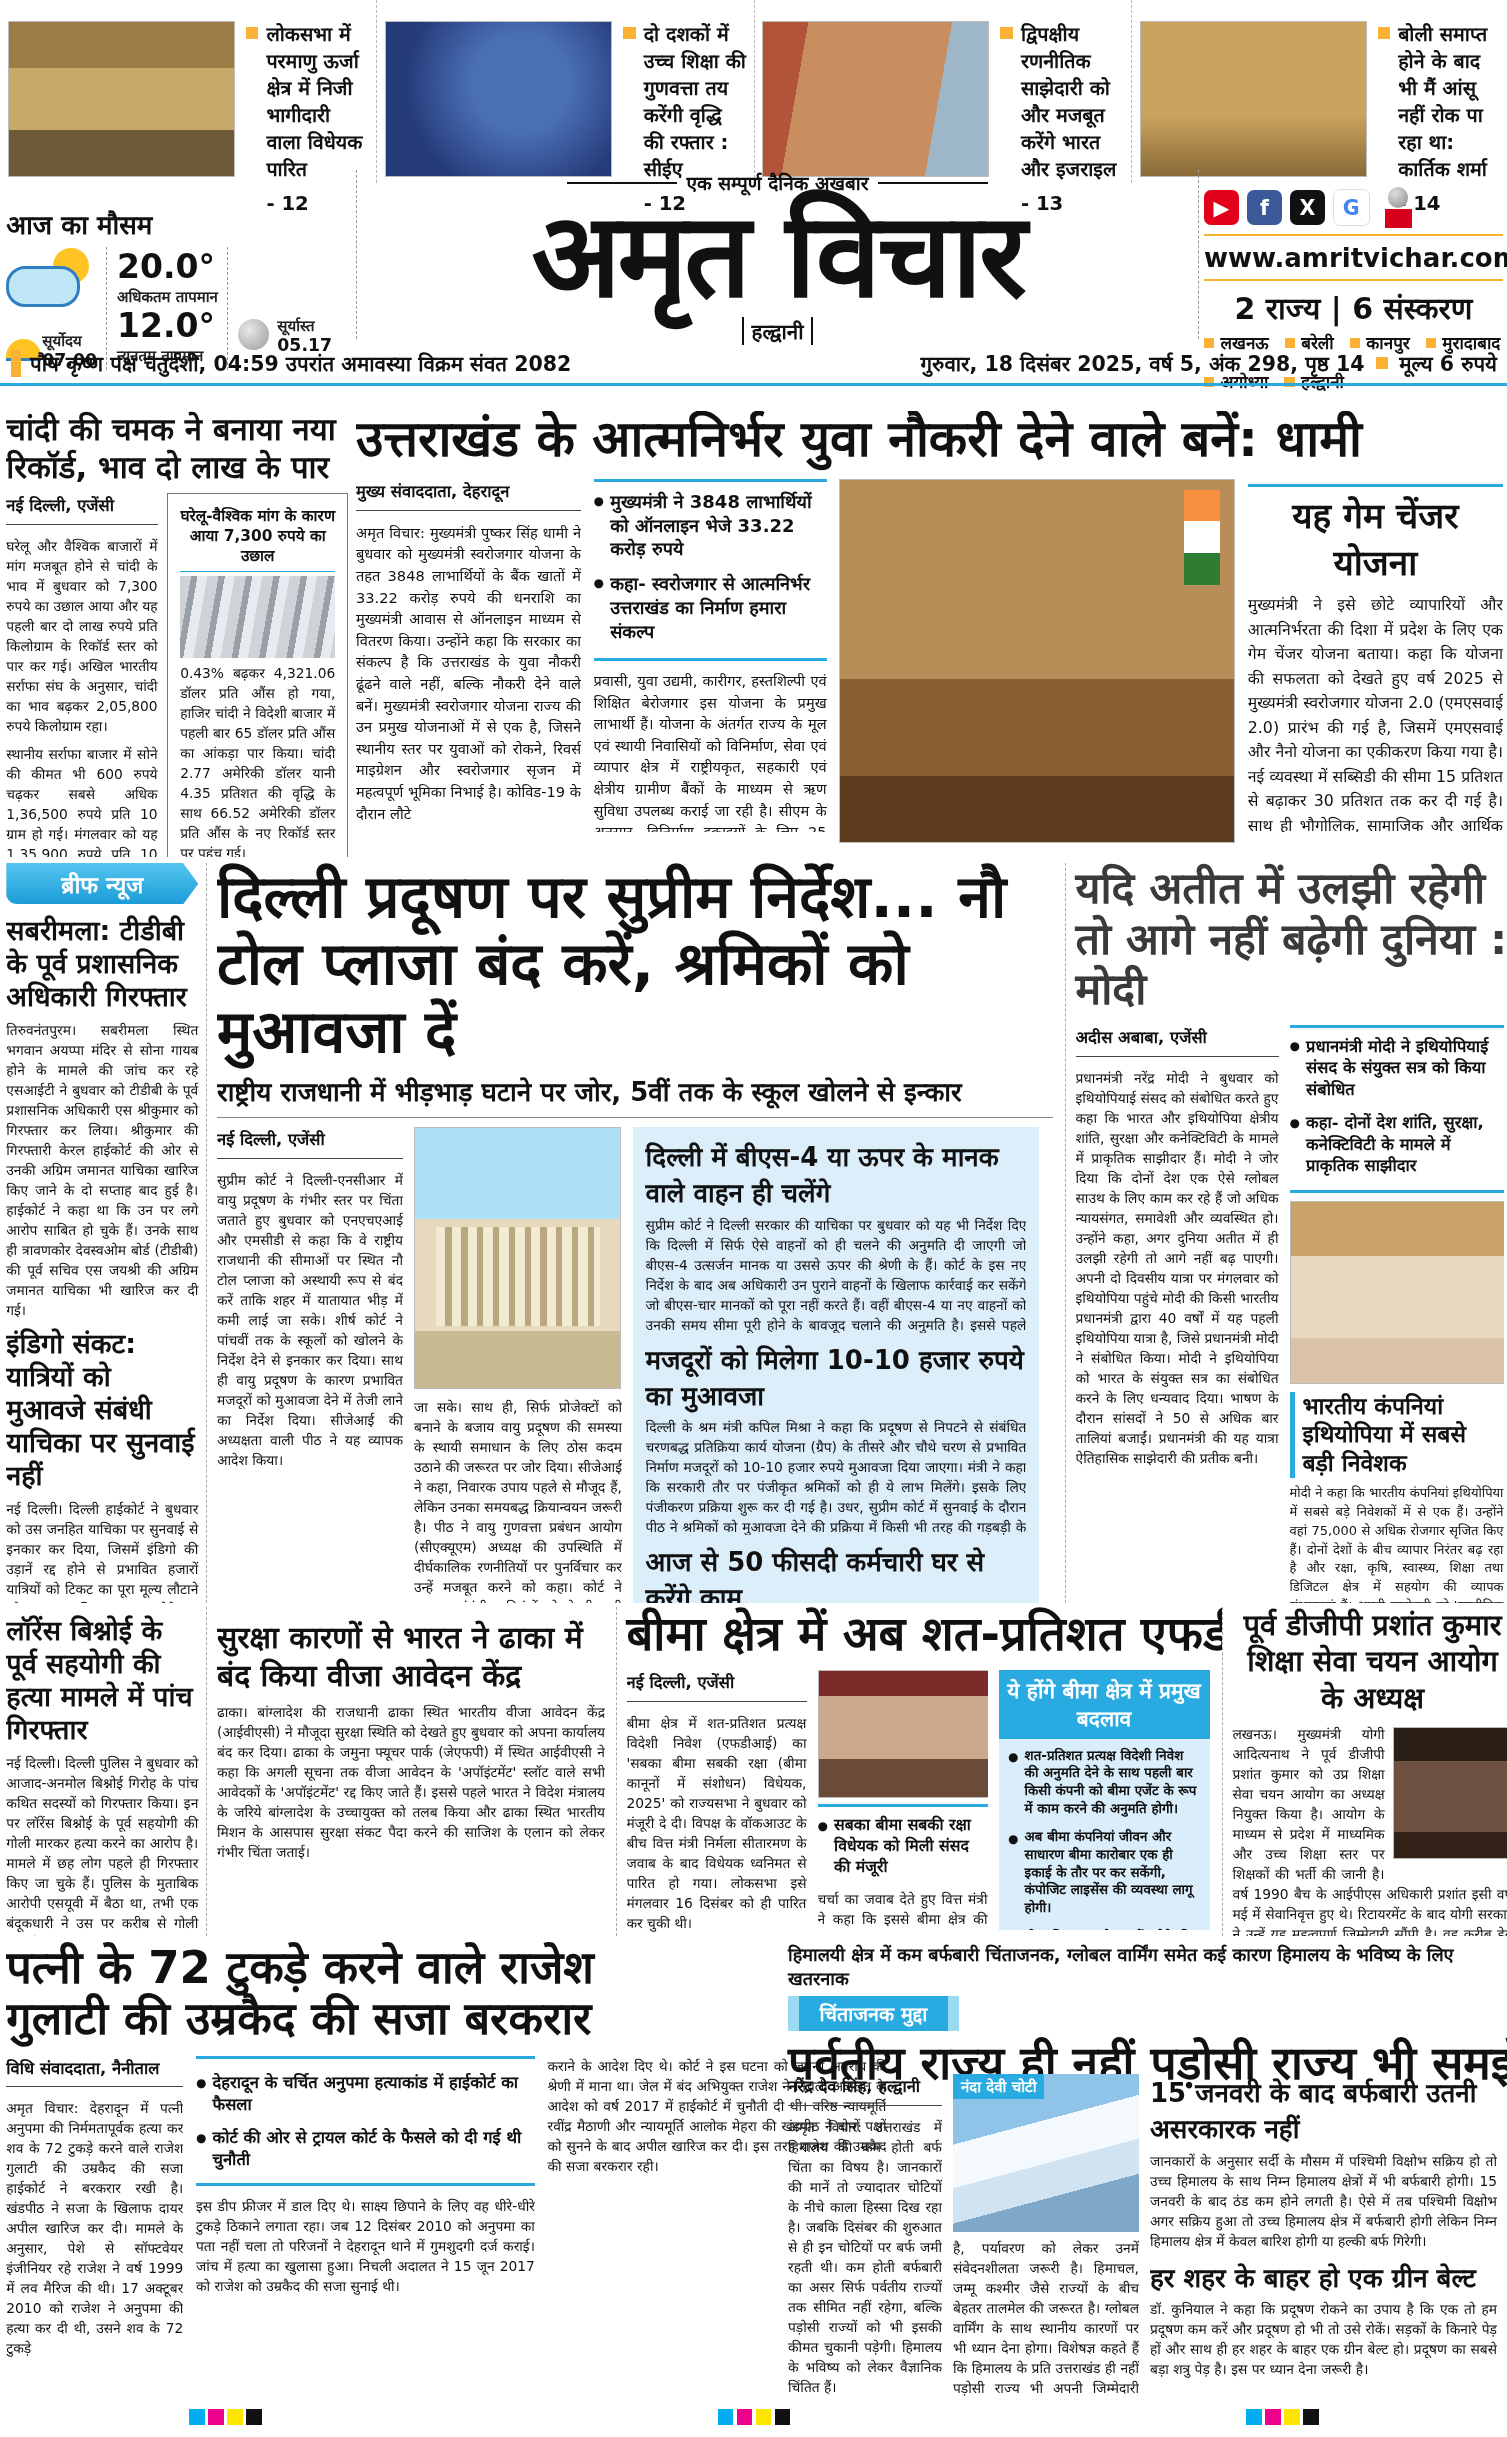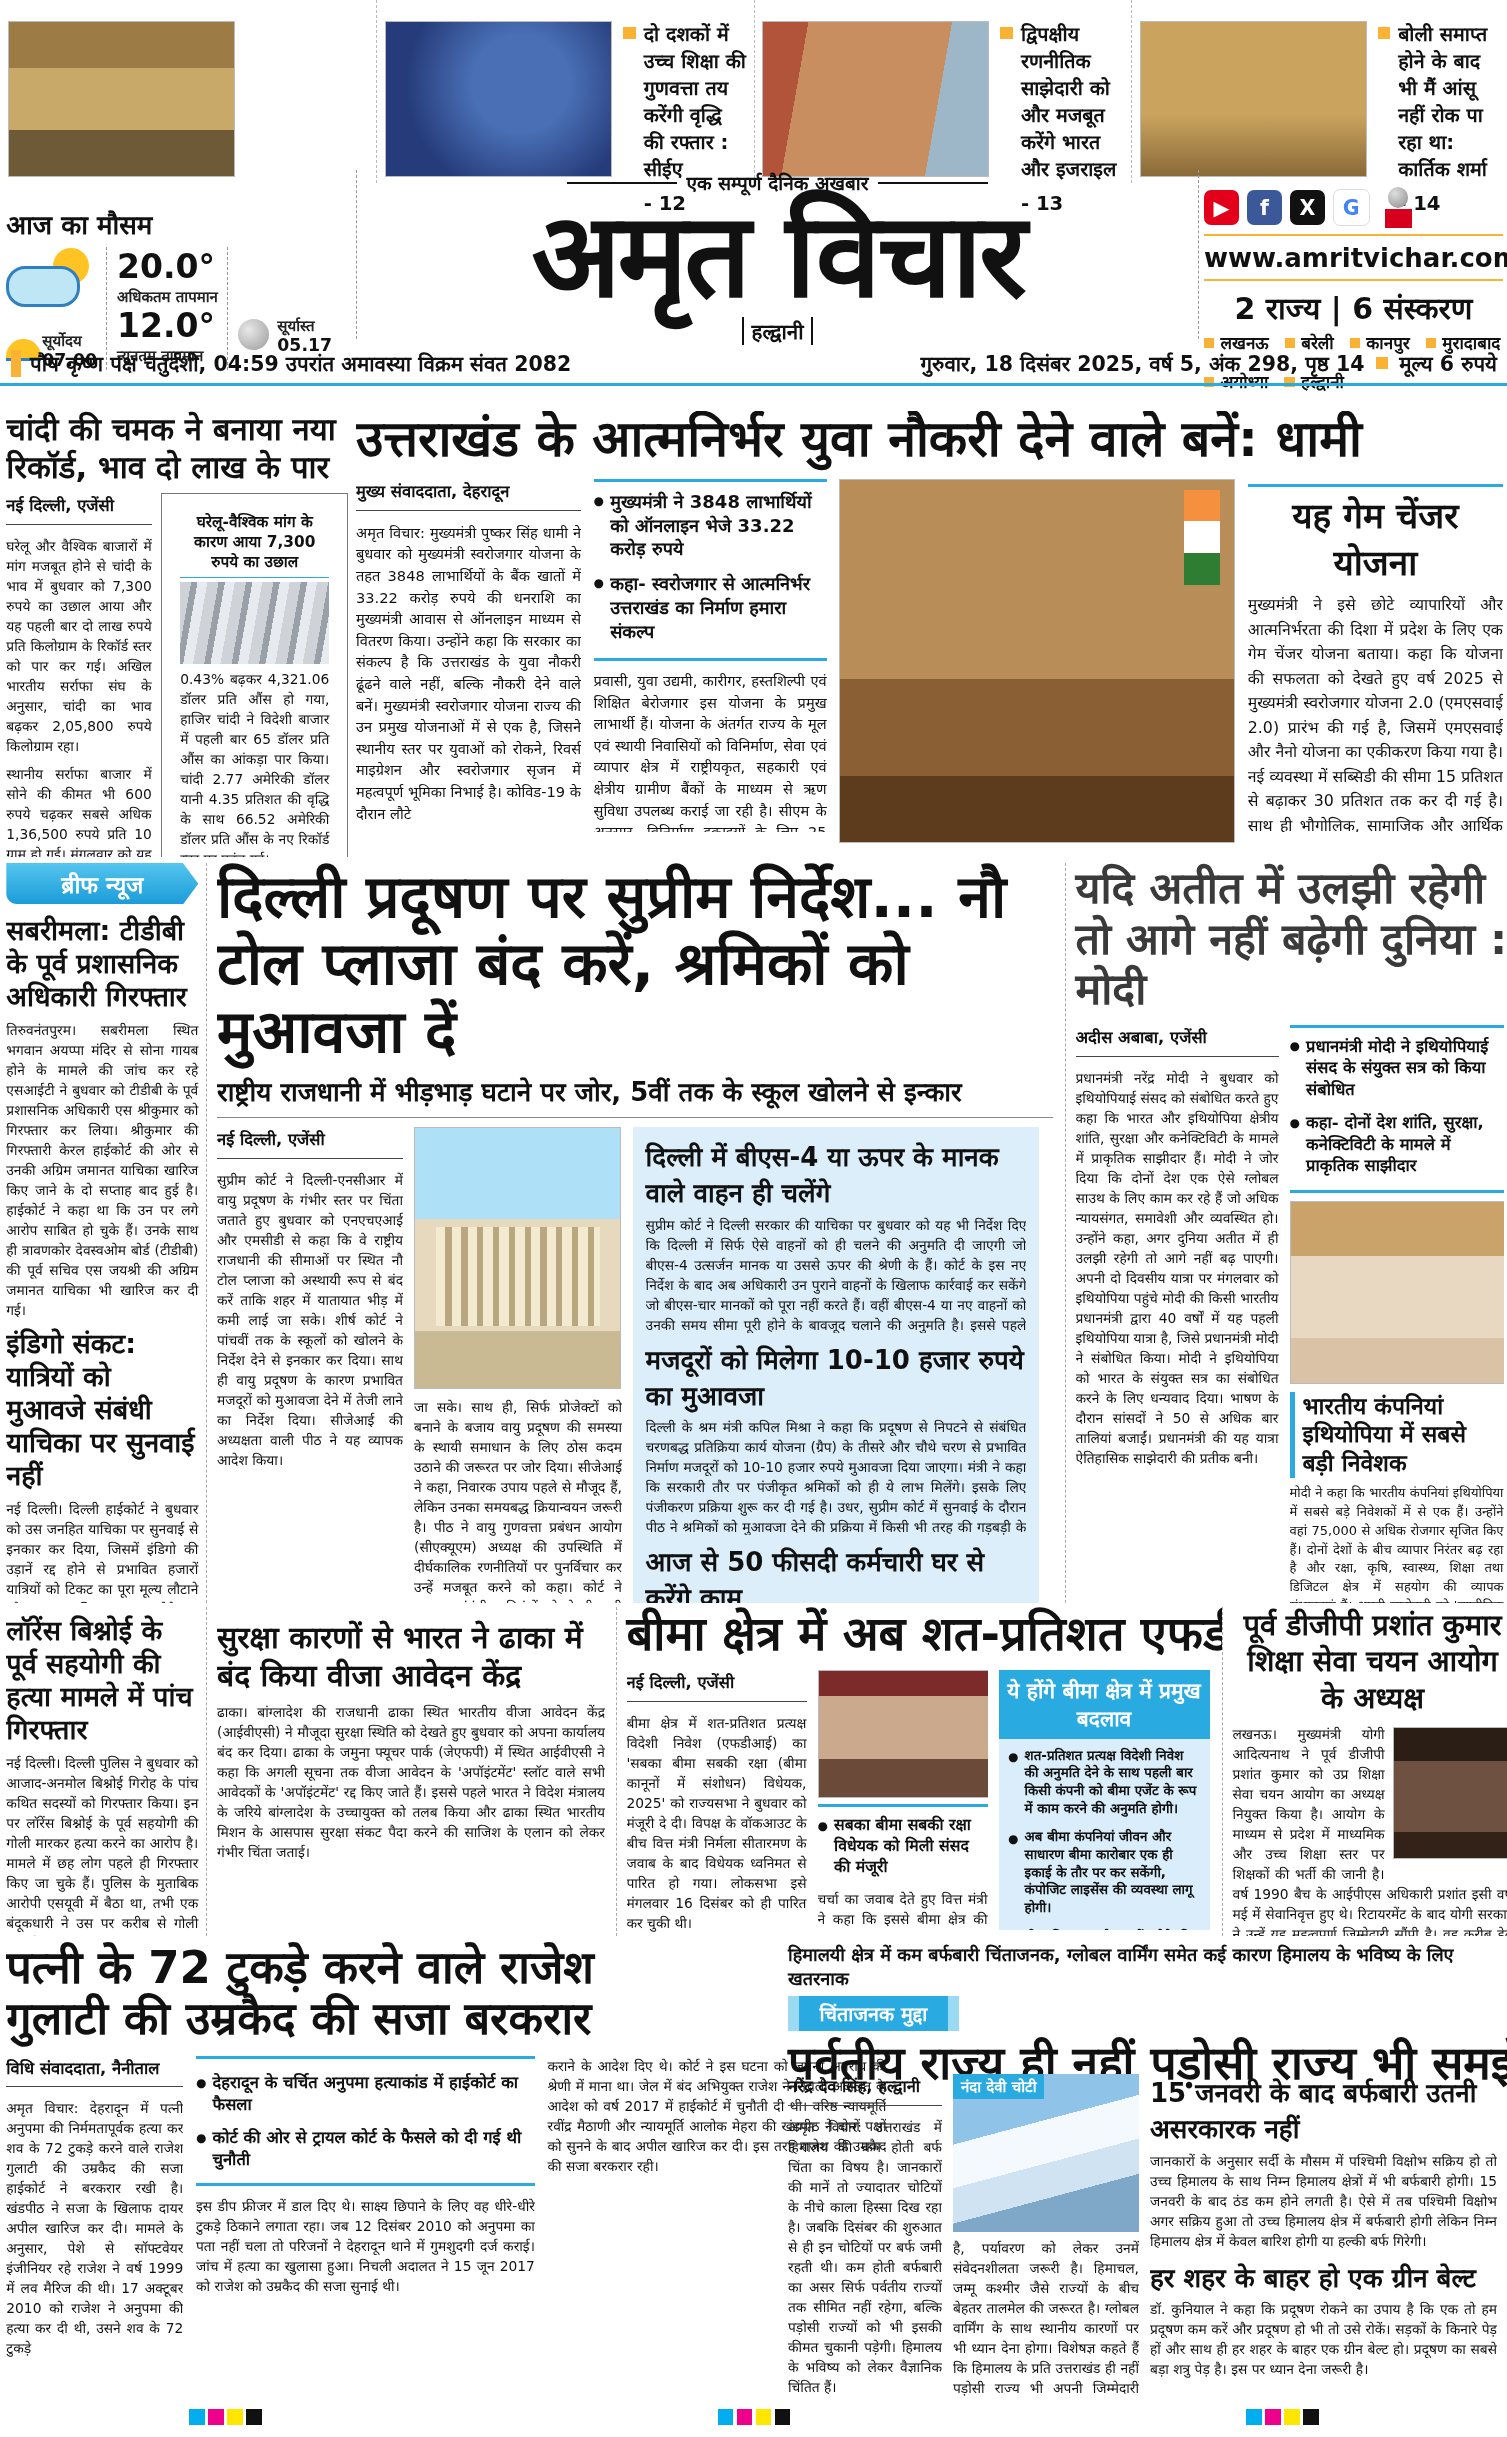--- a/index.html
+++ b/index.html
@@ -57,21 +57,21 @@
   .dl-left{display:flex;align-items:center;gap:9.5px;}
   .dl-bar{width:9.5px;height:27px;background:#f9b233;}
   .dl-right{display:flex;align-items:center;gap:11px;}
   .dl-right .sq{margin:0;}
   
   .h-xl{font-weight:900;line-height:1.14;}
   
   .silver{top:411px;left:6.3px;width:342px;height:446px;}
   .silver h2{font-size:31px;margin:0 0 6.3px;line-height:1.22;}
   .silver .cols{display:flex;gap:9.5px;}
-  .silverbox{border:1.2px solid #777;padding:18px;}
+  .silverbox{border:1.2px solid #777;padding:12px;}
   .silvernote{font-weight:bold;font-size:15.4px;text-align:center;line-height:1.3;border-bottom:1.6px solid #29abe2;padding-bottom:4.7px;margin-bottom:4.7px;}
   .silverphoto{height:82px;background:repeating-linear-gradient(100deg,#cfd3d8 0 11px,#9aa0a8 11px 17.3px,#e7eaee 17.3px 27px);margin-bottom:4.7px;}
   .dhami{top:411px;left:356px;width:1147px;height:446px;}
   .dhami h1{font-size:50px;margin:0 0 11px;white-space:nowrap;}
   .dhamirow{display:flex;gap:12.6px;}
   .bulletbox{border-top:3.2px solid #29abe2;padding-top:7.9px;}
   .bullet{display:flex;gap:6.3px;font-weight:bold;font-size:18px;line-height:1.32;margin-bottom:11px;}
   .bullet:before{content:"●";font-size:11.8px;margin-top:3.9px;}
   .cmphoto{width:394px;height:362px;background:linear-gradient(180deg,#b98d58 0 55%,#8a5f33 55% 100%);flex:0 0 auto;}
   .flag{position:absolute;right:14px;top:9.5px;width:36px;height:95px;background:linear-gradient(180deg,#f5913e 0 33%,#fff 33% 66%,#2e7d32 66%);}
@@ -127,20 +127,24 @@
   .c{background:#00aeef}.m{background:#ec008c}.y{background:#ffe600}.k{background:#111}
 </style>
 </head>
 <body>
 
 <div class="page">
 
   <header class="abs topstrip">
     <div class="tcell">
       <div class="tphoto photo" style="background:linear-gradient(180deg,#9c7b45 0 30%,#c9a96a 30% 70%,#6e5a37 70%);"></div>
+      <div class="ttext">
+          <span class="sq"></span>
+        <span><span>लोकसभा में परमाणु ऊर्जा क्षेत्र में निजी भागीदारी वाला विधेयक पारित</span><span class="tref">- 12</span></span>
+        </div>
     </div>
     <div class="tcell">
       <div class="tphoto photo" style="background:radial-gradient(circle at 60% 40%,#4a6fb5 0 30%,#263c7a 70%);"></div>
       <div class="ttext">
           <span class="sq"></span>
         <span><span>दो दशकों में उच्च शिक्षा की गुणवत्ता तय करेंगी वृद्धि की रफ्तार : सीईए</span><span class="tref">- 12</span></span>
         </div>
     </div>
     <div class="tcell">
       <div class="tphoto photo" style="background:linear-gradient(100deg,#b2543a 0 18%,#c98e60 18% 75%,#9db7c9 75%);"></div>

